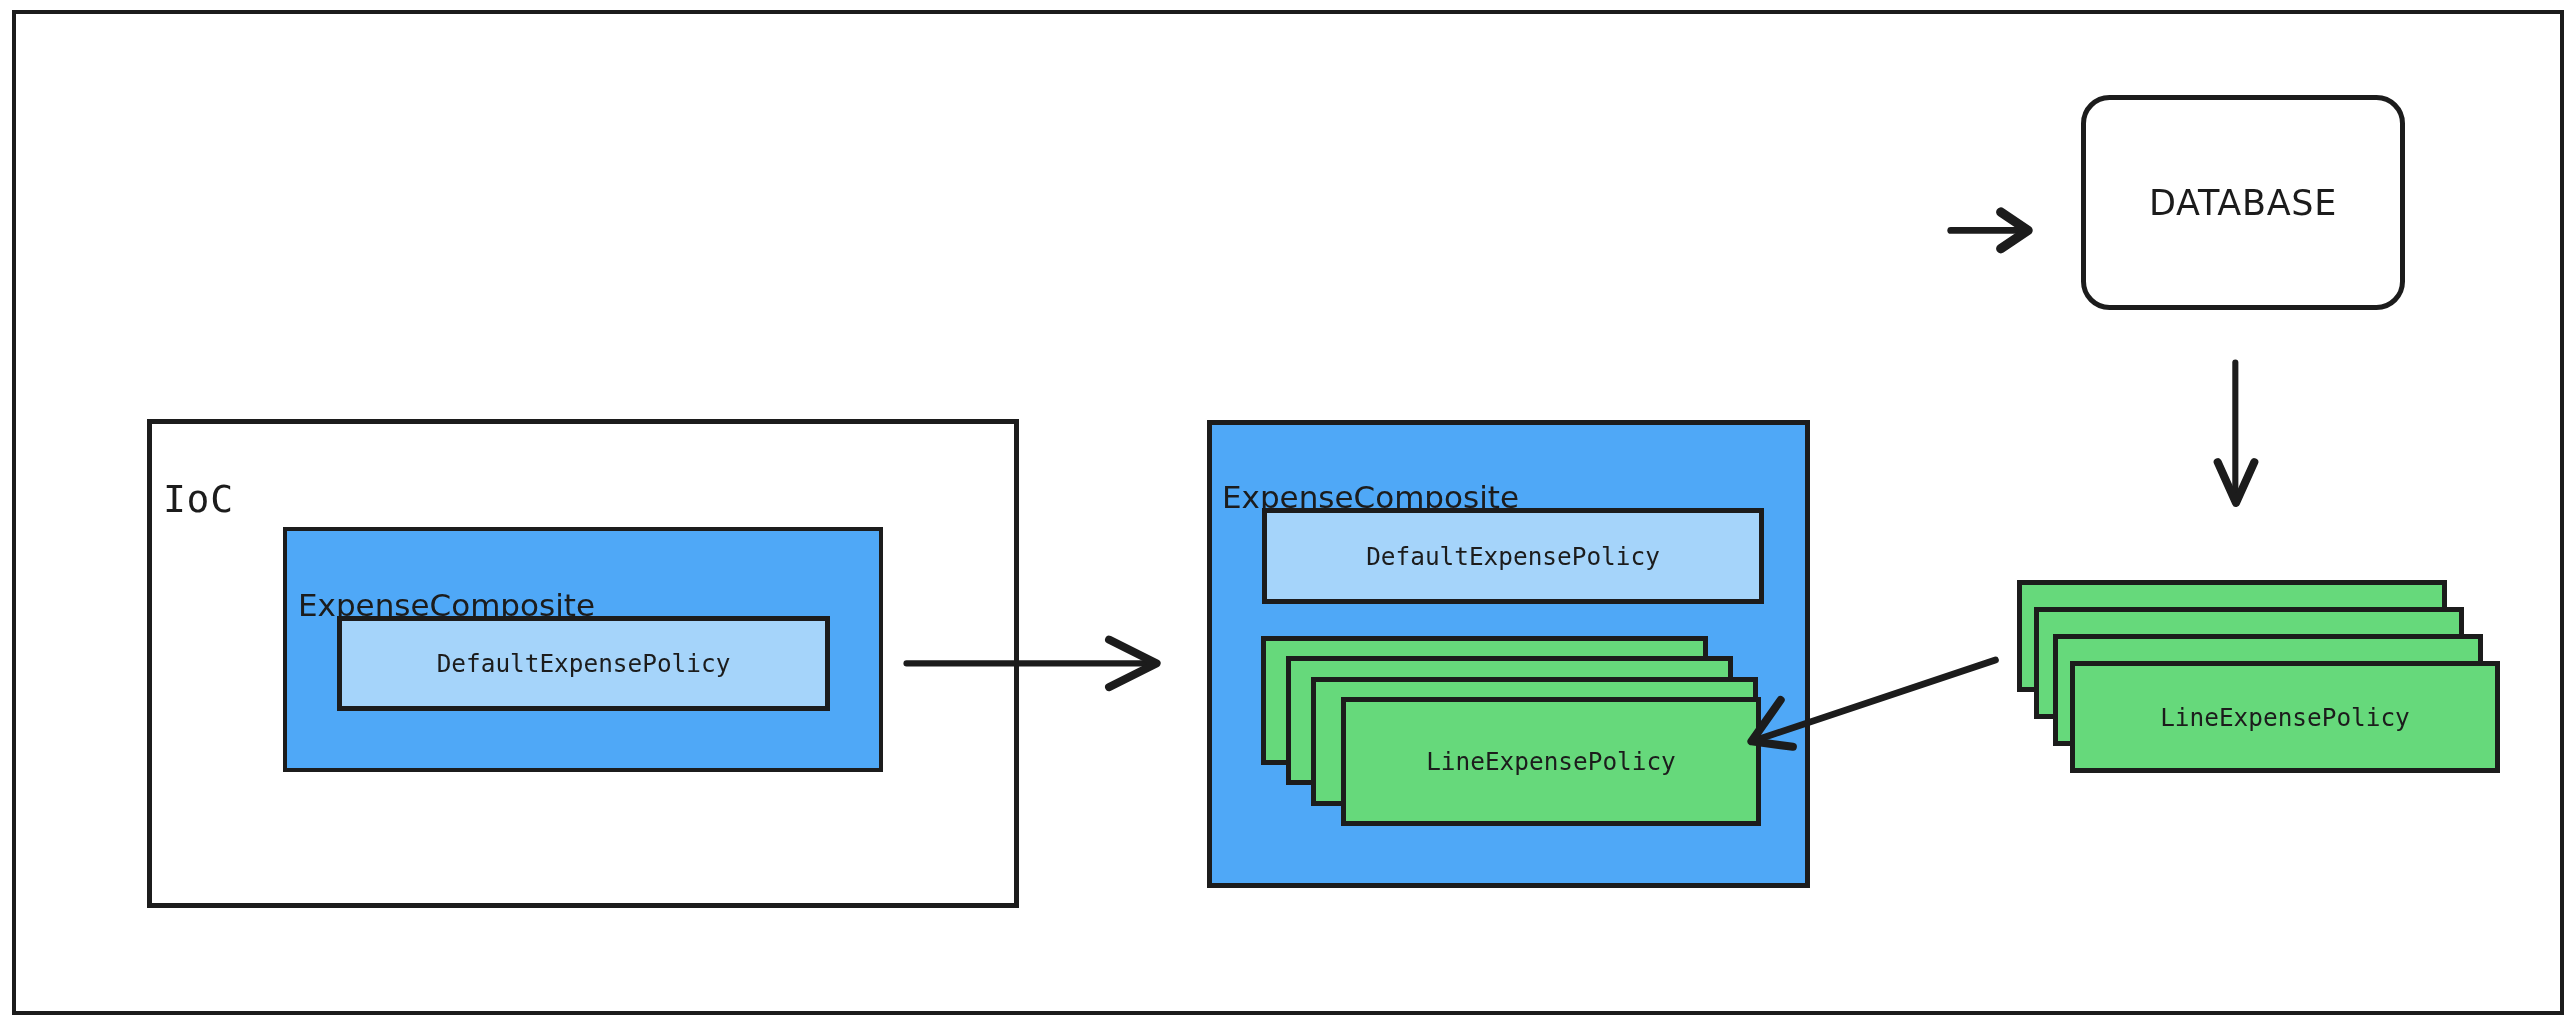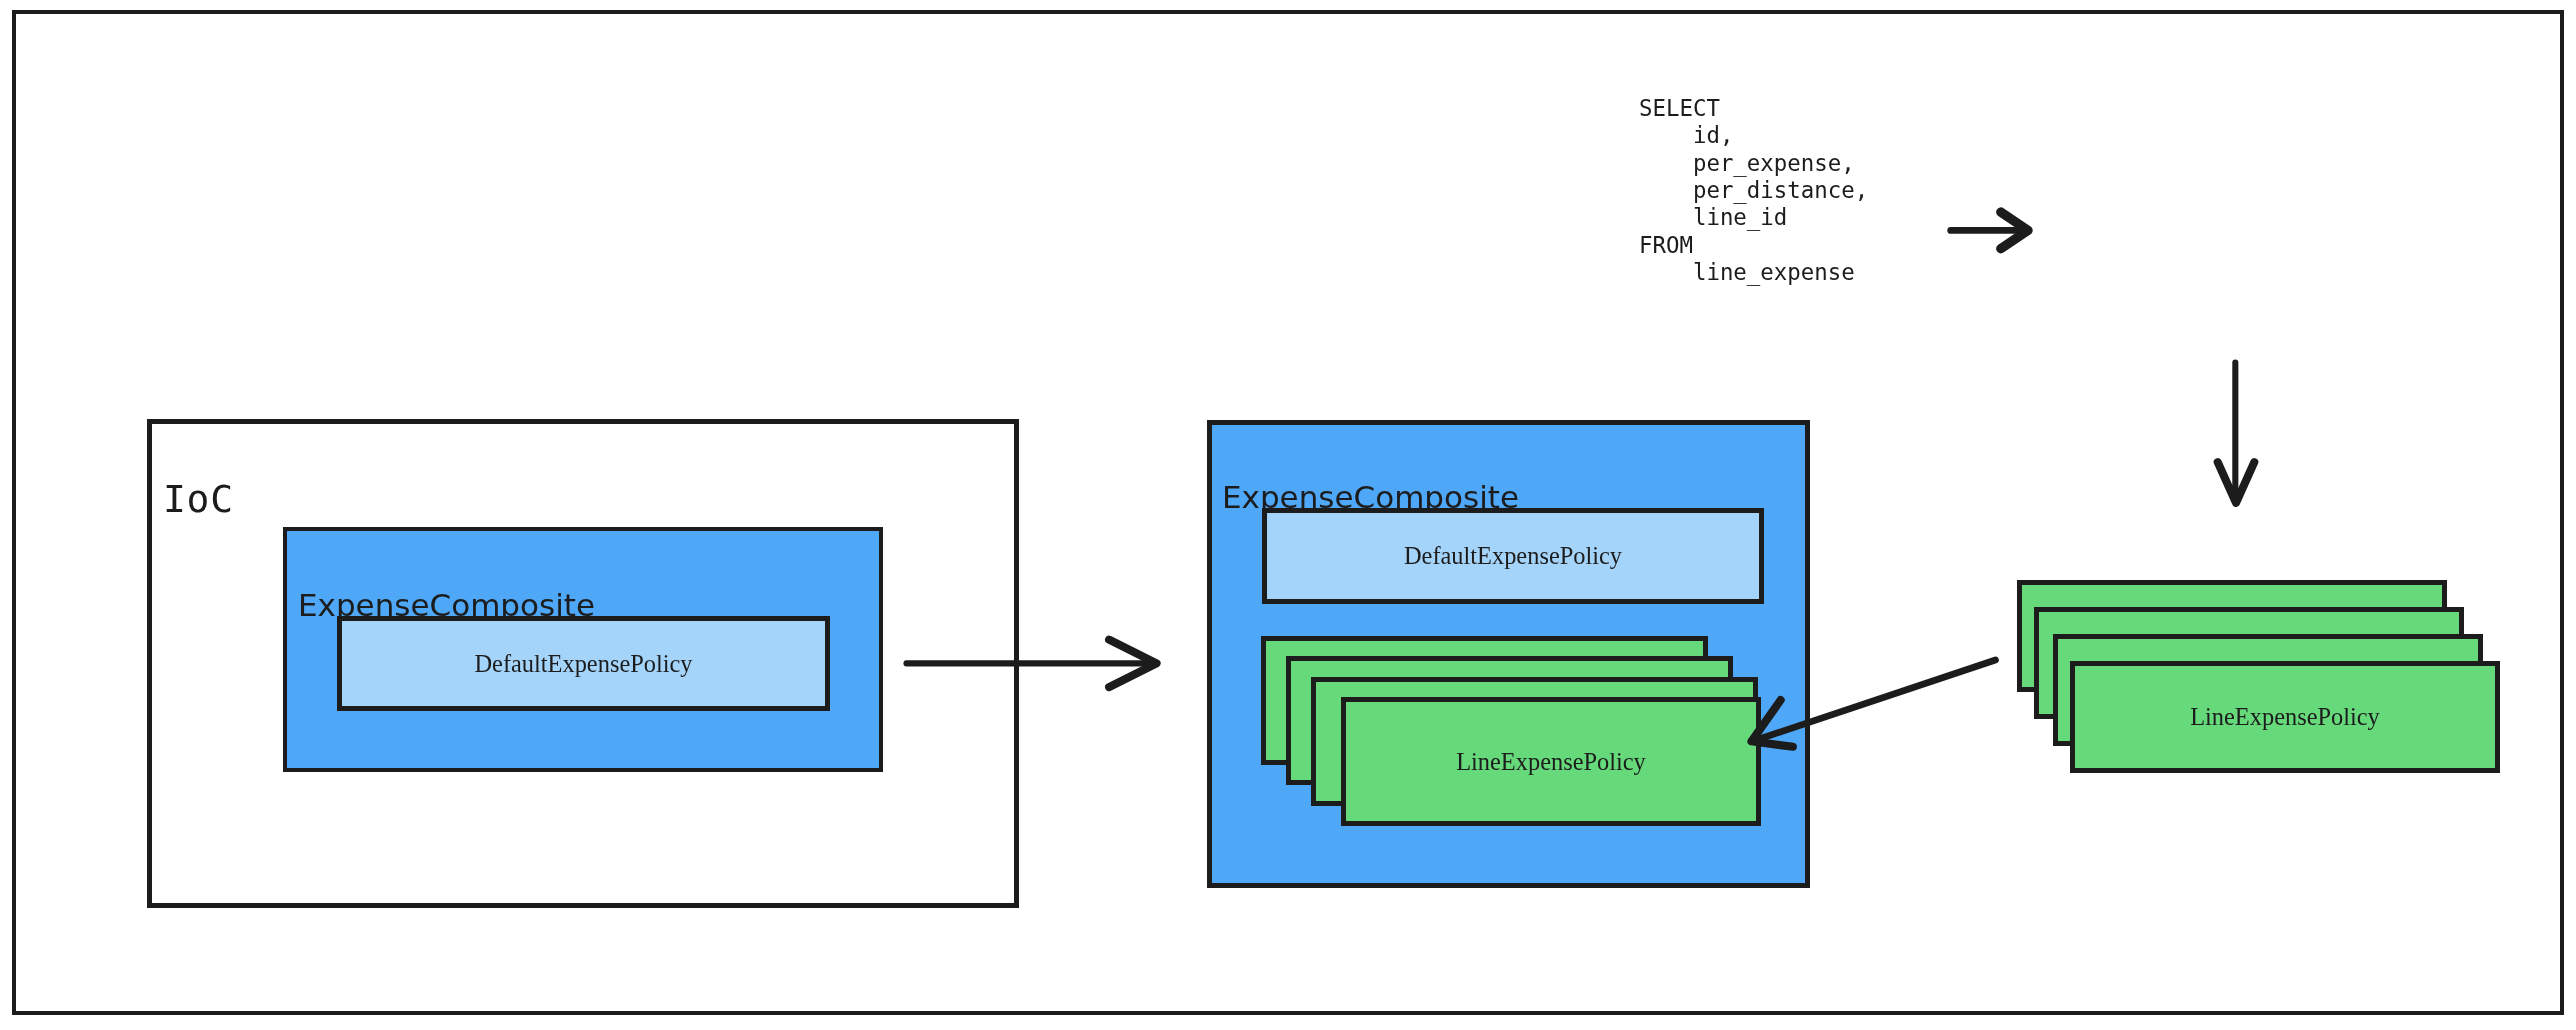--- a/index.html
+++ b/index.html
@@ -74,21 +74,20 @@
     position: absolute;
     left: 0;
     top: 0;
     right: 0;
     bottom: 0;
     display: flex;
     align-items: center;
     justify-content: center;
     color: #1c1c1c;
     white-space: nowrap;
-    font-family: Liberation Serif, serif;
   }
 
   
   #ioc-box {
     left: 147px;
     top: 419px;
     width: 872px;
     height: 489px;
     border-width: 5.4px;
   }
@@ -190,28 +189,24 @@
     pointer-events: none;
   }
 </style>
 </head>
 <body>
 
 <div id="canvas">
 
   <div id="outer-frame"></div>
 
-  <div id="sql-block" class="mono">SELECT
-    id,
-    per_expense,
-    per_distance,
-    line_id
-FROM
-    line_expense</div>
-
+
+  <div id="database-box">
+    <span id="database-label" class="sans">DATABASE</span>
+  </div>
 
   <div id="ioc-box" class="box box-white"></div>
   <div id="ioc-label" class="corner-label mono">IoC</div>
 
   <div id="ec-left-box" class="box box-blue"></div>
   <div id="ec-left-label" class="corner-label sans">ExpenseComposite</div>
 
   <div id="dep-left-box" class="box box-lblue">
     <span class="card-text mono">DefaultExpensePolicy</span>
   </div>

